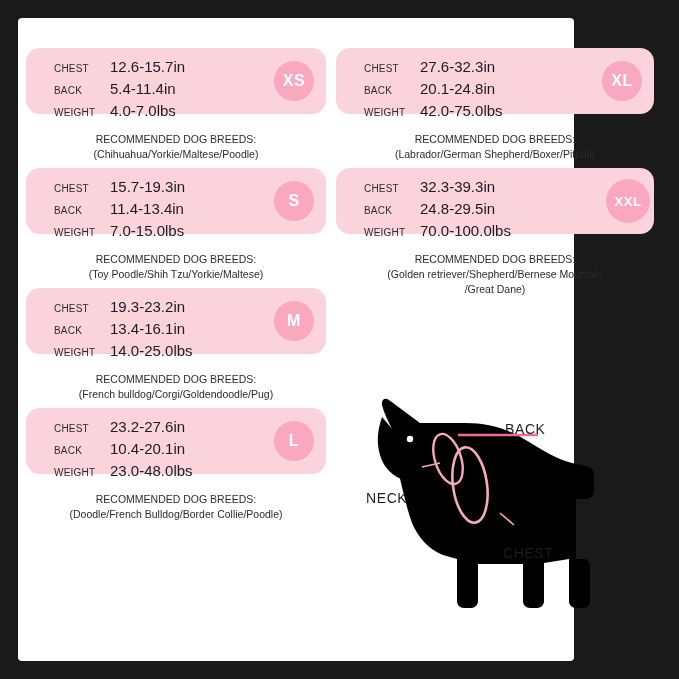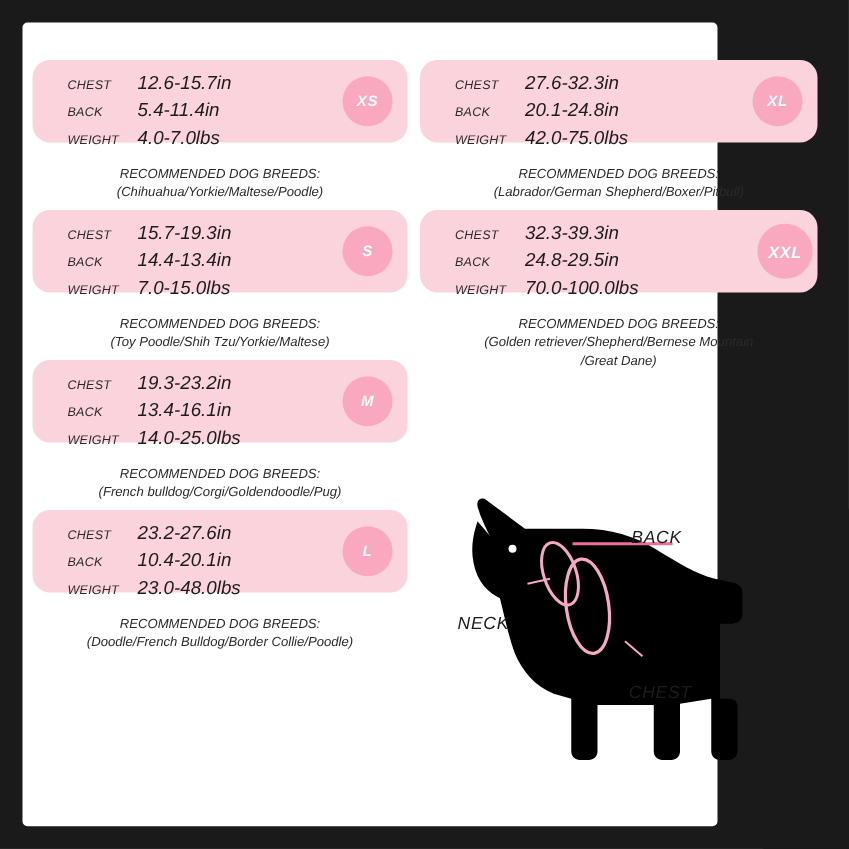--- a/index.html
+++ b/index.html
@@ -14,21 +14,20 @@
     overflow: hidden;
   }
   .page {
     position: absolute;
     left: 18px;
     top: 18px;
     width: 556px;
     height: 643px;
     background: #ffffff;
     border-radius: 4px;
-    font-style: italic;
   }
   .columns {
     position: absolute;
     left: 0; top: 0;
     width: 643px;
     height: 643px;
   }
   .col-left {
     position: absolute;
     left: 8px;
@@ -76,21 +75,21 @@
   .badge {
     position: absolute;
     right: 12px;
     top: 50%;
     transform: translateY(-50%);
     width: 40px;
     height: 40px;
     border-radius: 50%;
     background: #f9a8c0;
     color: #ffffff;
-    font-size: 12px;
+    font-size: 16px;
     font-weight: bold;
     display: flex;
     align-items: center;
     justify-content: center;
     letter-spacing: 0.5px;
   }
   .badge.wide {
     width: 44px;
     height: 44px;
     font-size: 13px;
@@ -162,21 +161,21 @@
 
       <div class="size-block">
         <div class="card">
           <div class="rows">
             <div class="row">
               <span class="label">CHEST</span>
               <span class="value">15.7-19.3in</span>
             </div>
             <div class="row">
               <span class="label">BACK</span>
-              <span class="value">14.4-13.4in</span>
+              <span class="value">11.4-13.4in</span>
             </div>
             <div class="row">
               <span class="label">WEIGHT</span>
               <span class="value">7.0-15.0lbs</span>
             </div>
           </div>
           <div class="badge">S</div>
         </div>
         <div class="breeds">
           <div>RECOMMENDED DOG BREEDS:</div>

